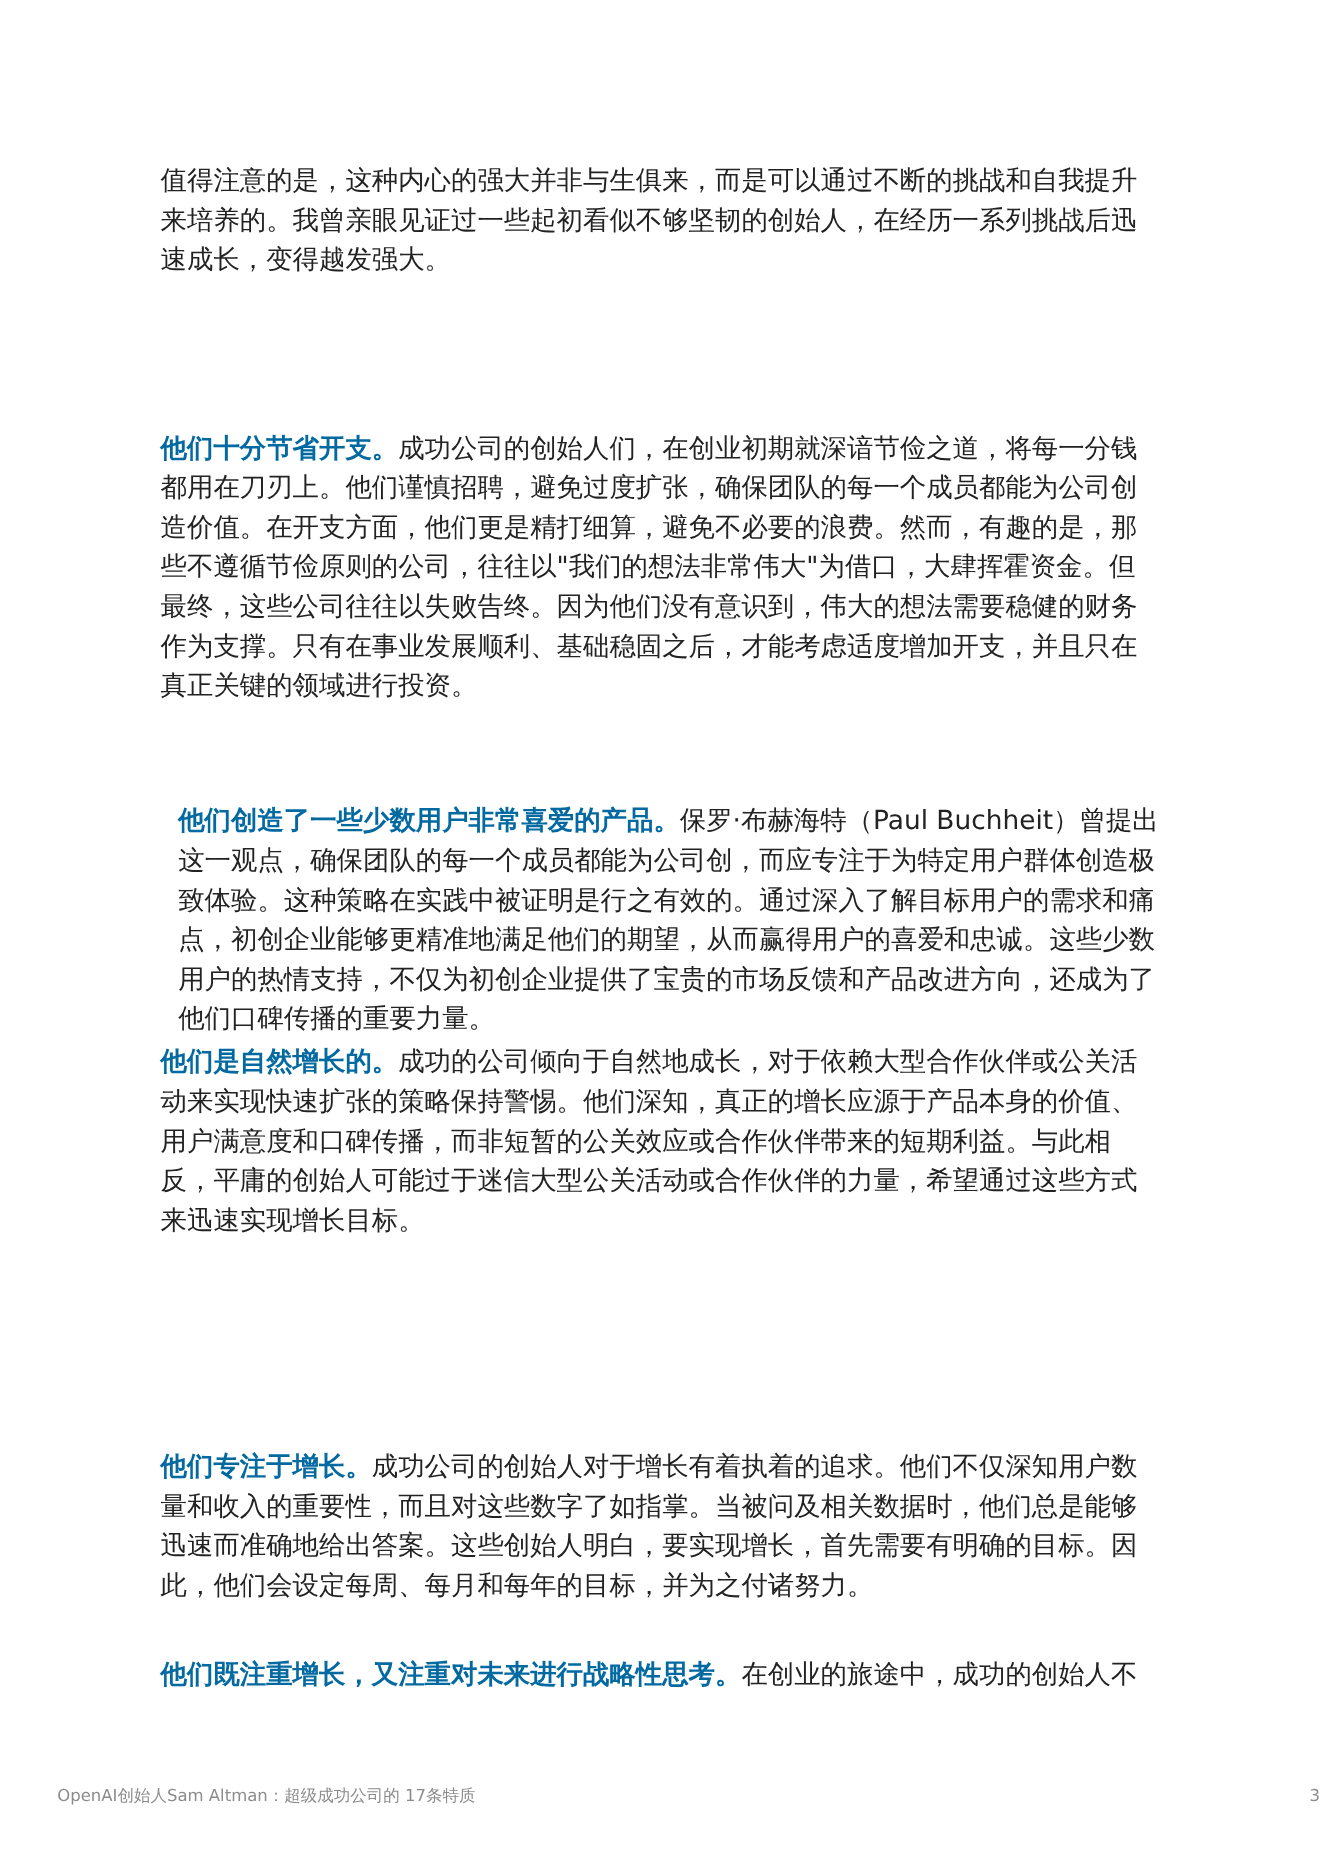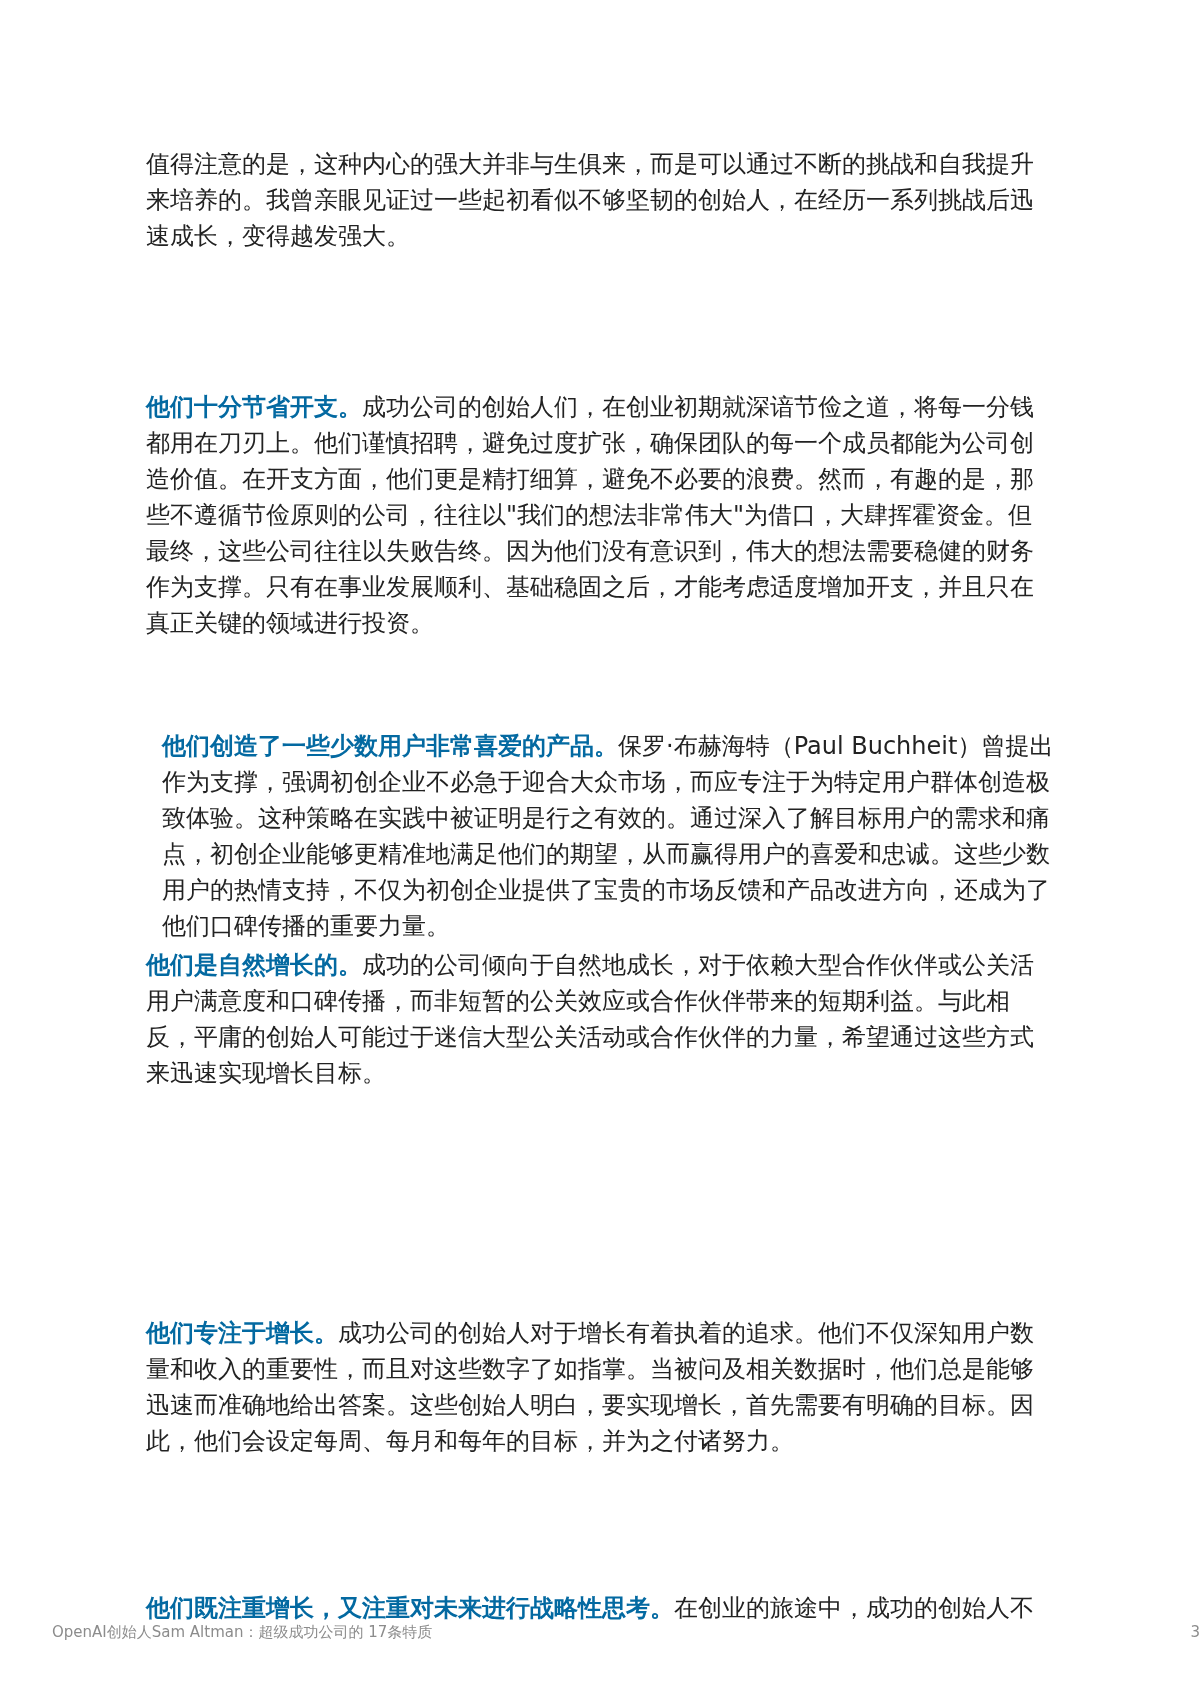--- a/index.html
+++ b/index.html
@@ -37,21 +37,21 @@
     }
     .lead {
       font-weight: bold;
       color: #0369a1;
     }
     .p1 { top: 146px; }
     .p2 { top: 389px; }
     .p3 { top: 728px; margin-left: 16px; }
     .p4 { top: 947px; }
     .p5 { top: 1315px; }
-    .p6 { top: 1590px; font-family: Liberation Serif, serif; }
+    .p6 { top: 1505px; font-family: Liberation Serif, serif; }
 
     .footer-title {
       position: absolute;
       left: 52px;
       top: 1622px;
       font-size: 15px;
       line-height: 20px;
       color: #8c8c8c;
       white-space: nowrap;
     }
@@ -80,29 +80,30 @@
     <span class="line">都用在刀刃上。他们谨慎招聘，避免过度扩张，确保团队的每一个成员都能为公司创</span>
     <span class="line">造价值。在开支方面，他们更是精打细算，避免不必要的浪费。然而，有趣的是，那</span>
     <span class="line">些不遵循节俭原则的公司，往往以"我们的想法非常伟大"为借口，大肆挥霍资金。但</span>
     <span class="line">最终，这些公司往往以失败告终。因为他们没有意识到，伟大的想法需要稳健的财务</span>
     <span class="line">作为支撑。只有在事业发展顺利、基础稳固之后，才能考虑适度增加开支，并且只在</span>
     <span class="line">真正关键的领域进行投资。</span>
   </div>
 
   <div class="para p3">
     <span class="line"><span class="lead">他们创造了一些少数用户非常喜爱的产品。</span><span>保罗·布赫海特（Paul Buchheit）曾提出</span></span>
-    <span class="line">作为支撑，强调初创企业不必急于迎合大众市场，而应专注于为特定用户群体创造极</span>
+    <span class="line">这一观点，确保团队的每一个成员都能为公司创，而应专注于为特定用户群体创造极</span>
     <span class="line">致体验。这种策略在实践中被证明是行之有效的。通过深入了解目标用户的需求和痛</span>
     <span class="line">点，初创企业能够更精准地满足他们的期望，从而赢得用户的喜爱和忠诚。这些少数</span>
     <span class="line">用户的热情支持，不仅为初创企业提供了宝贵的市场反馈和产品改进方向，还成为了</span>
     <span class="line">他们口碑传播的重要力量。</span>
   </div>
 
   <div class="para p4">
     <span class="line"><span class="lead">他们是自然增长的。</span><span>成功的公司倾向于自然地成长，对于依赖大型合作伙伴或公关活</span></span>
+    <span class="line">动来实现快速扩张的策略保持警惕。他们深知，真正的增长应源于产品本身的价值、</span>
     <span class="line">用户满意度和口碑传播，而非短暂的公关效应或合作伙伴带来的短期利益。与此相</span>
     <span class="line">反，平庸的创始人可能过于迷信大型公关活动或合作伙伴的力量，希望通过这些方式</span>
     <span class="line">来迅速实现增长目标。</span>
   </div>
 
   <div class="para p5">
     <span class="line"><span class="lead">他们专注于增长。</span><span>成功公司的创始人对于增长有着执着的追求。他们不仅深知用户数</span></span>
     <span class="line">量和收入的重要性，而且对这些数字了如指掌。当被问及相关数据时，他们总是能够</span>
     <span class="line">迅速而准确地给出答案。这些创始人明白，要实现增长，首先需要有明确的目标。因</span>
     <span class="line">此，他们会设定每周、每月和每年的目标，并为之付诸努力。</span>

